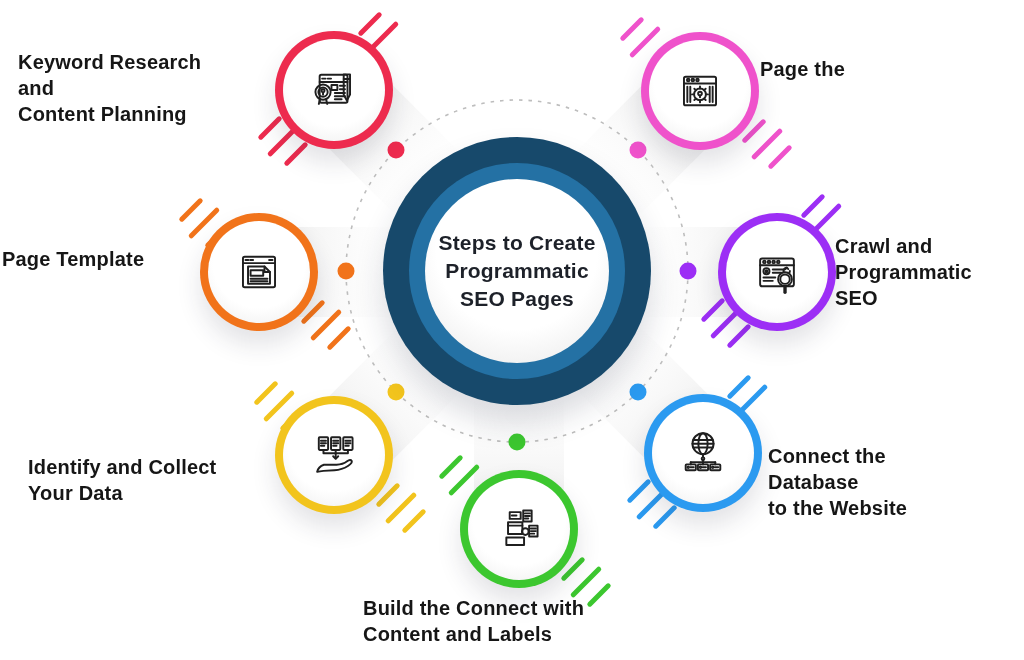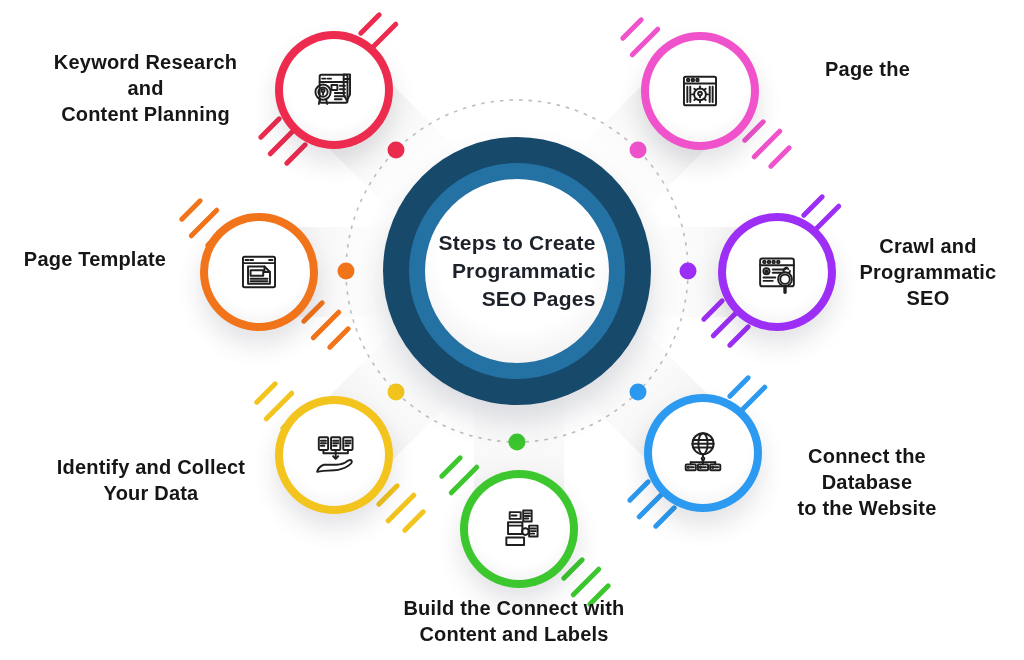--- a/index.html
+++ b/index.html
@@ -7,21 +7,21 @@
   .canvas{position:relative;width:1024px;height:660px;background:#ffffff;overflow:hidden;
           font-family:"Liberation Sans","DejaVu Sans",sans-serif;}
   .deco{position:absolute;left:0;top:0;width:1024px;height:660px;}
 
   
   .center-circle{position:absolute;left:383px;top:137px;width:268px;height:268px;border-radius:50%;
                  background:#17496b;box-shadow:0 18px 30px rgba(30,40,60,.16);}
   .center-mid{position:absolute;inset:26px;border-radius:50%;background:#2471a4;}
   .center-inner{position:absolute;inset:16px;border-radius:50%;
                 background:radial-gradient(circle at 50% 38%,#ffffff 55%,#e7e7e7 100%);
-                display:flex;align-items:center;justify-content:center;text-align:right;}
+                display:flex;align-items:center;justify-content:center;text-align:center;}
   .center-title{font-size:21px;line-height:28px;font-weight:700;color:#1d2129;letter-spacing:.2px;}
 
   
   .node{position:absolute;width:118px;height:118px;border-radius:50%;
         box-shadow:0 14px 24px rgba(40,40,60,.13);}
   .node-mid{position:absolute;inset:11px;border-radius:50%;}
   .node-inner{position:absolute;inset:8px;border-radius:50%;
               background:radial-gradient(circle at 50% 40%,#ffffff 58%,#ebebeb 100%);
               display:flex;align-items:center;justify-content:center;}
   .node-inner svg{width:54px;height:54px;}
@@ -34,21 +34,21 @@
   .n-green{background:#3cc72f}  .n-green .node-mid{background:#8fe187}
   .n-blue{background:#2b9af0}   .n-blue .node-mid{background:#84c6f7}
 
   .p-red{left:275px;top:31px}   .p-pink{left:641px;top:32px}
   .p-orange{left:200px;top:213px}.p-purple{left:718px;top:213px}
   .p-yellow{left:275px;top:396px}.p-blue{left:644px;top:394px}
   .p-green{left:460px;top:470px}
 
   
   .lbl{position:absolute;font-weight:600;font-size:20px;line-height:26px;color:#161616;
-       text-align:center;letter-spacing:.2px;}
+       text-align:left;letter-spacing:.2px;}
   .lbl-kw{left:18px;top:49px;width:255px}
   .lbl-test{left:760px;top:56px;width:215px}
   .lbl-design{left:2px;top:246px;width:186px}
   .lbl-crawl{left:835px;top:233px;width:186px}
   .lbl-identify{left:28px;top:454px;width:246px}
   .lbl-connect{left:768px;top:443px;width:198px}
   .lbl-build{left:363px;top:595px;width:302px}
 
   .icon-art{fill:none;stroke:#1f1f1f;stroke-width:2.3;stroke-linecap:round;stroke-linejoin:round;}
 </style>

